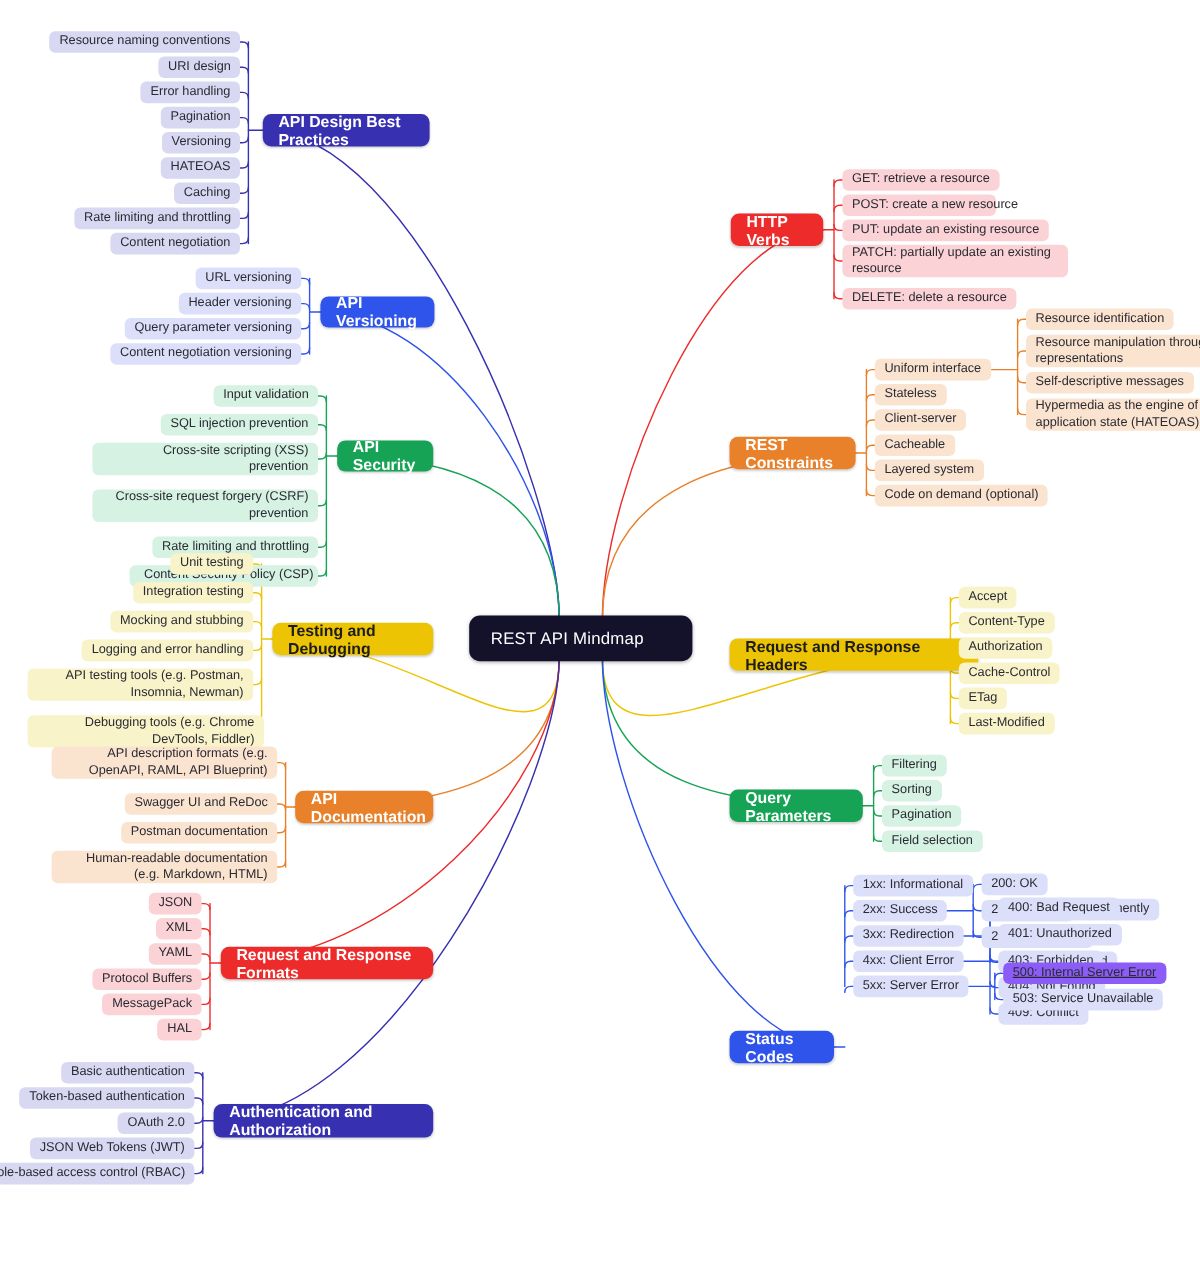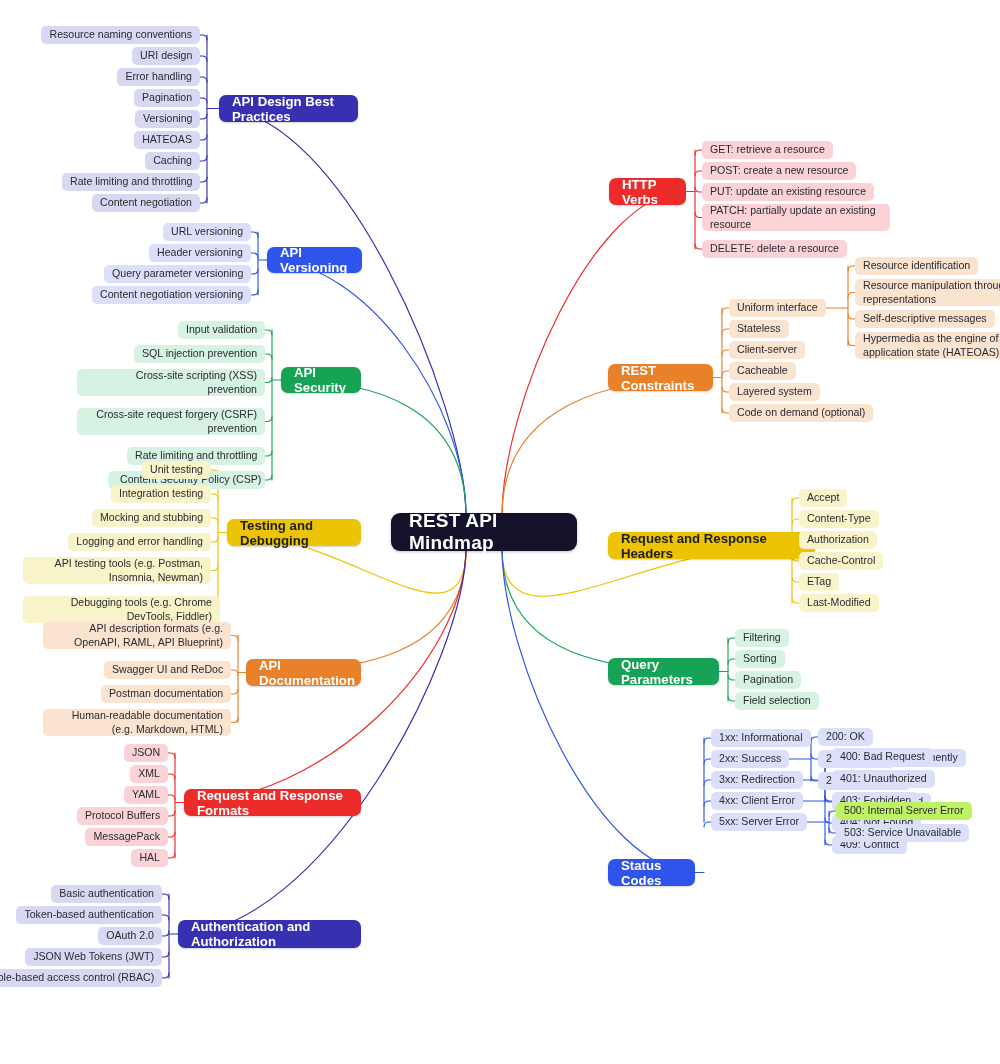--- a/index.html
+++ b/index.html
@@ -10,21 +10,21 @@
   }
   #canvas{position:absolute;inset:0;width:1000px;height:1064px;}
   #wires{position:absolute;left:0;top:0;width:1000px;height:1064px;pointer-events:none;}
 
   .node{position:absolute;box-sizing:border-box;display:flex;align-items:center;border-radius:7px;}
   .node .txt{display:block;width:100%;}
 
   
   .root{
     background:#14122b;color:#ffffff;border-radius:9px;
-    font-size:19px;font-weight:bold;letter-spacing:.2px;
+    font-size:14px;font-weight:normal;letter-spacing:.2px;
     padding:0 18px;justify-content:center;
     box-shadow:0 1px 3px rgba(0,0,0,.25);
   }
 
   
   .branch{
     color:#ffffff;font-size:13.2px;font-weight:bold;
     padding:0 13px;justify-content:center;border-radius:7px;
     box-shadow:0 1px 2px rgba(0,0,0,.18);
   }
@@ -318,21 +318,21 @@
       </div>
       <div class="node leaf r-align" style="left: -18px; top: 969px; width: 180px; height: 18px; background: rgb(216, 216, 242); white-space: nowrap;">
         <span class="txt">Role-based access control (RBAC)</span>
       </div>
       <div class="node branch" style="left: 609px; top: 178px; width: 77px; height: 27px; background: rgb(238, 43, 43); color: rgb(255, 255, 255);">
         <span class="txt">HTTP Verbs</span>
       </div>
       <div class="node leaf l-align" style="left: 702px; top: 141px; width: 131px; height: 18px; background: rgb(251, 211, 214); white-space: nowrap;">
         <span class="txt">GET: retrieve a resource</span>
       </div>
-      <div class="node leaf l-align" style="left: 702px; top: 162px; width: 154px; height: 18px; background: rgb(251, 211, 214); white-space: nowrap;">
+      <div class="node leaf l-align" style="left: 702px; top: 162px; width: 128px; height: 18px; background: rgb(251, 211, 214); white-space: nowrap;">
         <span class="txt">POST: create a new resource</span>
       </div>
       <div class="node leaf l-align" style="left: 702px; top: 183px; width: 172px; height: 18px; background: rgb(251, 211, 214); white-space: nowrap;">
         <span class="txt">PUT: update an existing resource</span>
       </div>
       <div class="node leaf l-align multi" style="left: 702px; top: 204px; width: 188px; height: 27px; background: rgb(251, 211, 214); white-space: normal;">
         <span class="txt">PATCH: partially update an existing resource</span>
       </div>
       <div class="node leaf l-align" style="left: 702px; top: 240px; width: 145px; height: 18px; background: rgb(251, 211, 214); white-space: nowrap;">
         <span class="txt">DELETE: delete a resource</span>
@@ -450,20 +450,20 @@
       </div>
       <div class="node leaf l-align" style="left: 832px; top: 814px; width: 89px; height: 18px; background: rgb(220, 223, 250); white-space: nowrap;">
         <span class="txt">404: Not Found</span>
       </div>
       <div class="node leaf l-align" style="left: 832px; top: 836px; width: 75px; height: 18px; background: rgb(220, 223, 250); white-space: nowrap;">
         <span class="txt">409: Conflict</span>
       </div>
       <div class="node leaf l-align" style="left: 711px; top: 813px; width: 96px; height: 18px; background: rgb(220, 223, 250); white-space: nowrap;">
         <span class="txt">5xx: Server Error</span>
       </div>
-      <div class="node leaf l-align" style="left: 836px; top: 802px; width: 136px; height: 18px; background: #bef264; white-space: nowrap;">
+      <div class="node leaf l-align" style="left: 836px; top: 802px; width: 136px; height: 18px; background: #8b5cf6; white-space: nowrap; text-decoration: underline;">
         <span class="txt">500: Internal Server Error</span>
       </div>
       <div class="node leaf l-align" style="left: 836px; top: 824px; width: 133px; height: 18px; background: rgb(220, 223, 250); white-space: nowrap;">
         <span class="txt">503: Service Unavailable</span>
       </div>
     </div>
 </div>
 
 </body></html>

